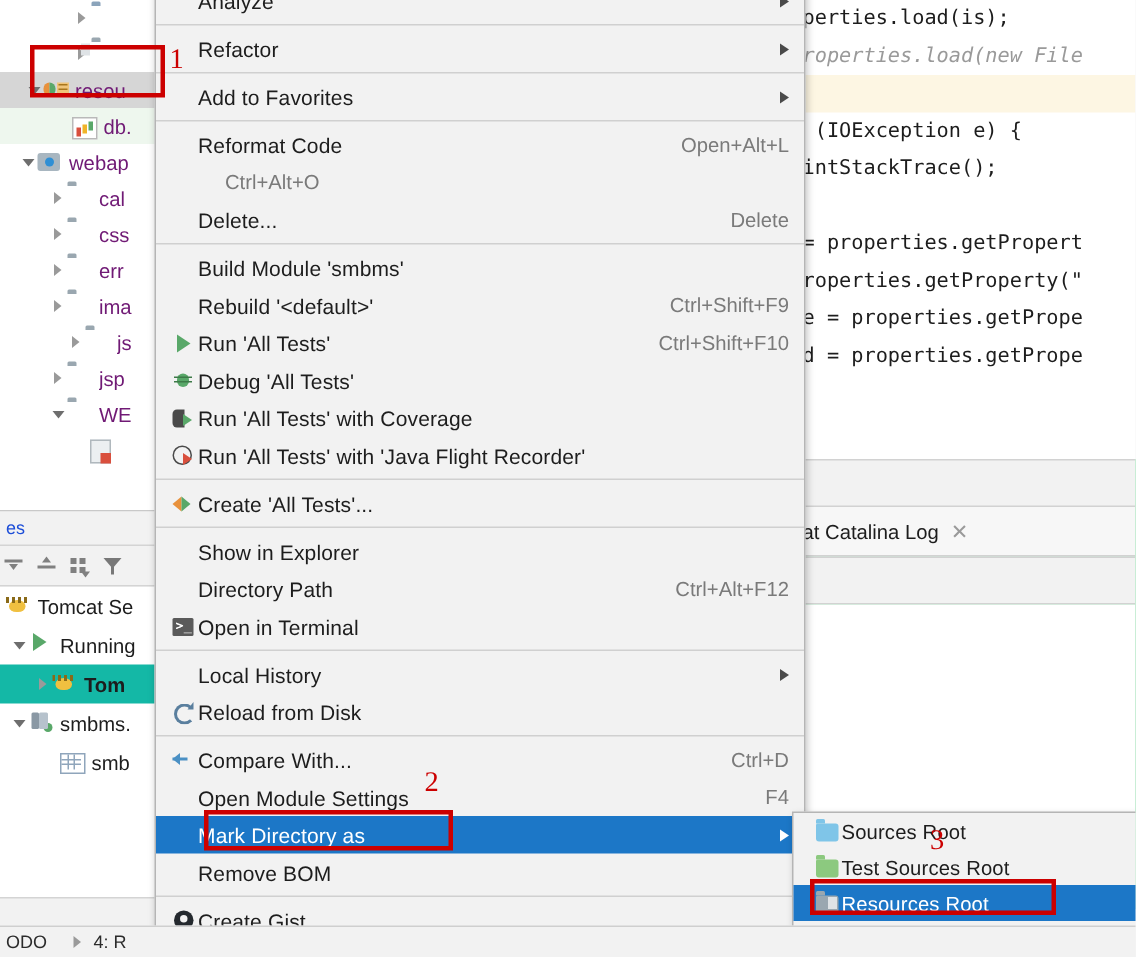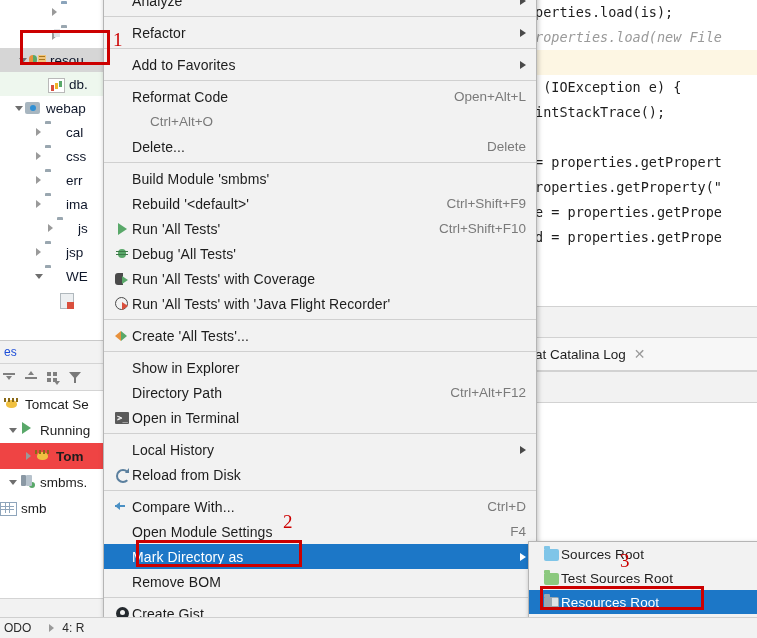--- a/index.html
+++ b/index.html
@@ -7,21 +7,21 @@
     width:757px;height:638px;overflow:hidden;position:relative;
     background:#ffffff;
     font-family:"Liberation Sans",sans-serif;
     font-size:13px;color:#1d1d1d;
     -webkit-font-smoothing:antialiased;
   }
   .abs{position:absolute;}
 
   
   #project-panel{left:0;top:0;width:110px;height:340px;background:#ffffff;overflow:hidden;}
-  .tree-row{height:24px;display:flex;align-items:center;white-space:nowrap;font-size:13.5px;color:#0f172a;}
+  .tree-row{height:24px;display:flex;align-items:center;white-space:nowrap;font-size:13.5px;color:#701a75;}
   .tree-row.sel{background:#d6d6d6;}
   .tree-row.greenish{background:#eef7ee;}
   .arrow{width:13px;height:24px;display:flex;align-items:center;justify-content:center;flex:0 0 13px;}
   .arrow i{display:block;width:0;height:0;}
   .arrow.right i{border-left:5px solid #9a9a9a;border-top:4px solid transparent;border-bottom:4px solid transparent;}
   .arrow.down i{border-top:5px solid #6e6e6e;border-left:4px solid transparent;border-right:4px solid transparent;}
   .ico{width:18px;height:16px;flex:0 0 18px;margin-right:3px;position:relative;}
   .lbl{overflow:hidden;}
 
   
@@ -64,21 +64,21 @@
   .tb-exp:before{content:"";position:absolute;left:1px;top:3px;width:12px;height:0;border-top:2px solid #555;}
   .tb-exp:after{content:"";position:absolute;left:4px;top:6px;width:0;height:0;border-top:4px solid #555;border-left:3px solid transparent;border-right:3px solid transparent;}
   .tb-col:before{content:"";position:absolute;left:1px;top:7px;width:12px;border-top:2px solid #555;}
   .tb-col:after{content:"";position:absolute;left:4px;top:1px;width:0;height:0;border-bottom:4px solid #555;border-left:3px solid transparent;border-right:3px solid transparent;}
   .tb-grp:before{content:"";position:absolute;left:1px;top:2px;width:4px;height:4px;background:#555;box-shadow:6px 0 0 #555,0 6px 0 #555,6px 6px 0 #555;}
   .tb-grp:after{content:"";position:absolute;left:8px;top:11px;width:0;height:0;border-top:4px solid #555;border-left:3px solid transparent;border-right:3px solid transparent;}
   .tb-fil:before{content:"";position:absolute;left:1px;top:2px;width:0;height:0;border-top:7px solid #4a4a4a;border-left:6px solid transparent;border-right:6px solid transparent;}
   .tb-fil:after{content:"";position:absolute;left:6px;top:8px;width:2px;height:5px;background:#4a4a4a;}
 
   .svc-row{height:26px;display:flex;align-items:center;white-space:nowrap;font-size:13.5px;}
-  .svc-row.sel{background:#ef4444;}
+  .svc-row.sel{background:#14b8a6;}
   .svc-row b{font-weight:bold;}
   .ic-tomcat{display:block;width:16px;height:14px;margin-top:1px;position:relative;}
   .ic-tomcat:before{content:"";position:absolute;left:2px;top:3px;width:11px;height:8px;border-radius:50% 50% 45% 45%;background:#f0c040;}
   .ic-tomcat:after{content:"";position:absolute;left:0px;top:1px;width:16px;height:4px;background:
      linear-gradient(90deg,#8a6a18 0 2px,transparent 2px 4px,#8a6a18 4px 6px,transparent 6px 8px,#8a6a18 8px 10px,transparent 10px 12px,#8a6a18 12px 14px,transparent 14px 16px);}
   .ic-play{display:block;width:0;height:0;border-left:9px solid #59a869;border-top:6px solid transparent;border-bottom:6px solid transparent;margin-left:3px;}
   .ic-mysql{display:block;width:16px;height:14px;position:relative;}
   .ic-mysql:before{content:"";position:absolute;left:2px;top:2px;width:11px;height:9px;border:2px solid #6aa0d0;border-radius:50% 50% 0 50%;border-right-color:transparent;transform:rotate(-10deg);}
   .ic-schema{display:block;width:16px;height:14px;position:relative;}
   .ic-schema:before{content:"";position:absolute;left:2px;top:1px;width:5px;height:11px;background:#8a98a4;border-radius:1px;}
@@ -307,21 +307,21 @@
     <span class="arrow down">
         <i></i>
       </span>
     <span class="ico">
         <span class="ic-schema">
           <span class="dot"></span>
         </span>
       </span>
     <span class="lbl">smbms.</span>
   </div>
-  <div class="svc-row" style="">
+  <div class="svc-row" style="padding-left:40px">
     <span class="ico">
         <span class="ic-table"></span>
       </span>
     <span class="lbl">smb</span>
   </div>
   <div id="svc-bottombar"></div>
 </div>
 
 <div id="editor" class="abs">
   <div class="ln">perties.load(is);</div>

